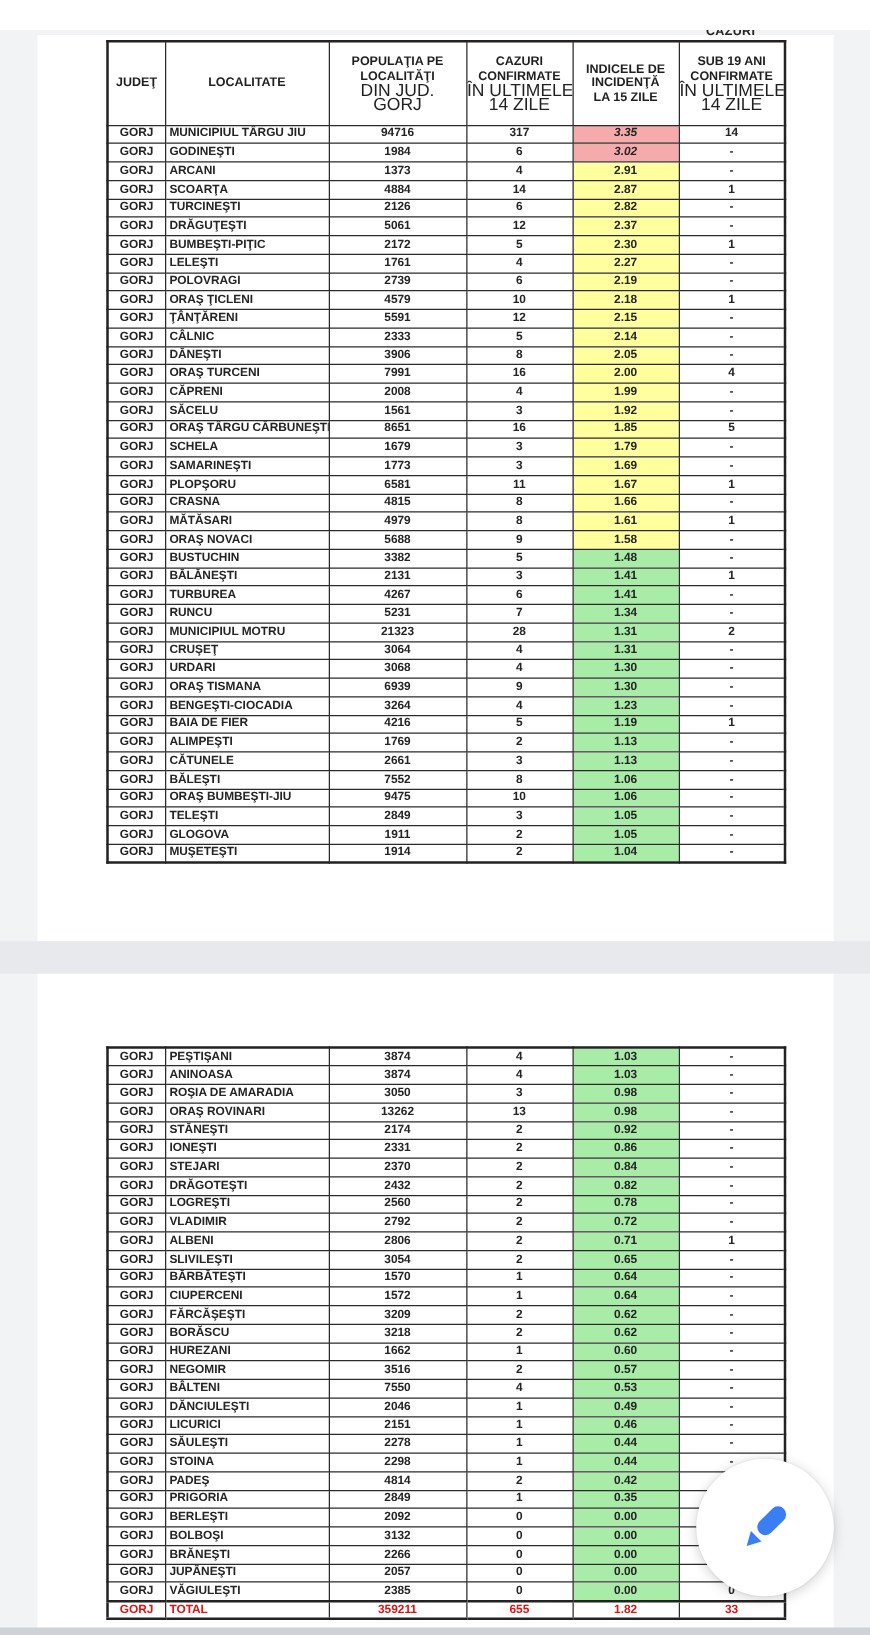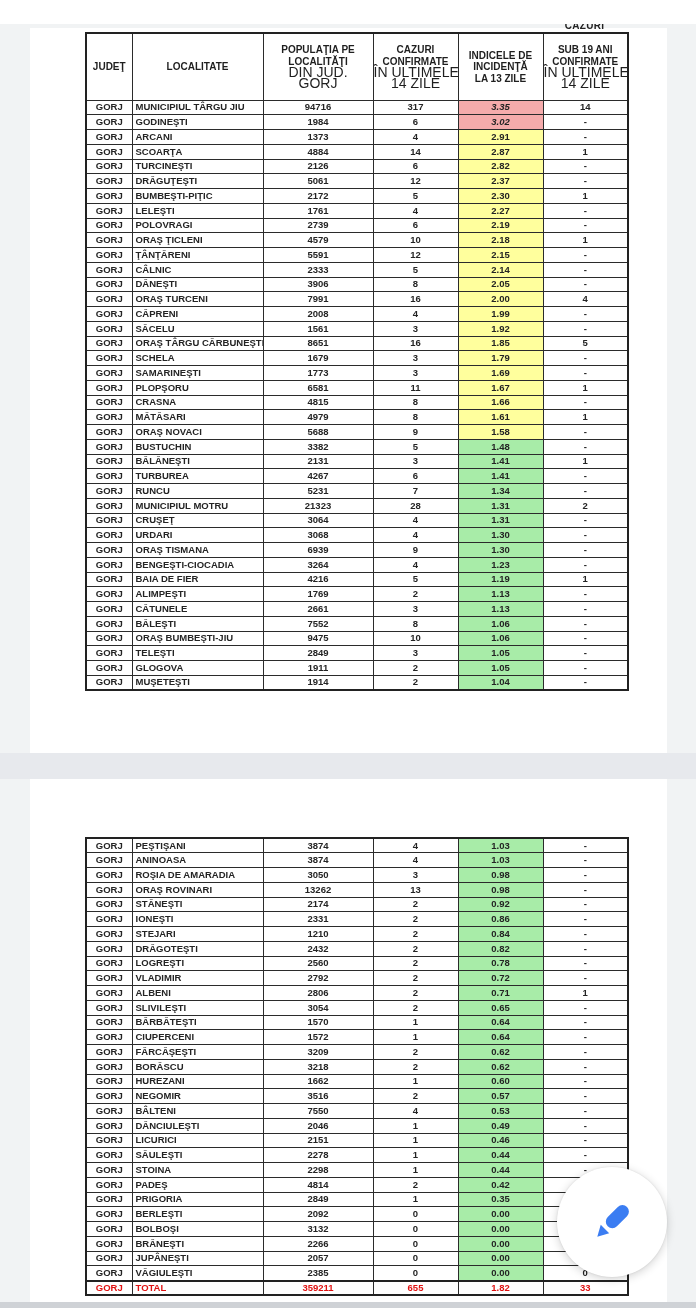--- a/index.html
+++ b/index.html
@@ -86,21 +86,21 @@
         </th>
         <th>
           <div>CAZURI</div>
           <div>CONFIRMATE</div>
           <div class="hline-sm">ÎN ULTIMELE</div>
           <div class="hline-sm">14 ZILE</div>
         </th>
         <th>
           <div>INDICELE DE</div>
           <div>INCIDENŢĂ</div>
-          <div>LA 13 ZILE</div>
+          <div>LA 15 ZILE</div>
         </th>
         <th>
           <div>SUB 19 ANI</div>
           <div>CONFIRMATE</div>
           <div class="hline-sm">ÎN ULTIMELE</div>
           <div class="hline-sm">14 ZILE</div>
         </th>
       </tr>
     </thead>
     <tbody>
@@ -480,21 +480,21 @@
         <td class="c-judet">GORJ</td>
         <td class="c-loc">IONEŞTI</td>
         <td class="c-pop">2331</td>
         <td class="c-cases">2</td>
         <td class="c-inc f-g">0.86</td>
         <td class="c-sub19">-</td>
       </tr>
       <tr>
         <td class="c-judet">GORJ</td>
         <td class="c-loc">STEJARI</td>
-        <td class="c-pop">1210</td>
+        <td class="c-pop">2370</td>
         <td class="c-cases">2</td>
         <td class="c-inc f-g">0.84</td>
         <td class="c-sub19">-</td>
       </tr>
       <tr>
         <td class="c-judet">GORJ</td>
         <td class="c-loc">DRĂGOTEŞTI</td>
         <td class="c-pop">2432</td>
         <td class="c-cases">2</td>
         <td class="c-inc f-g">0.82</td>

